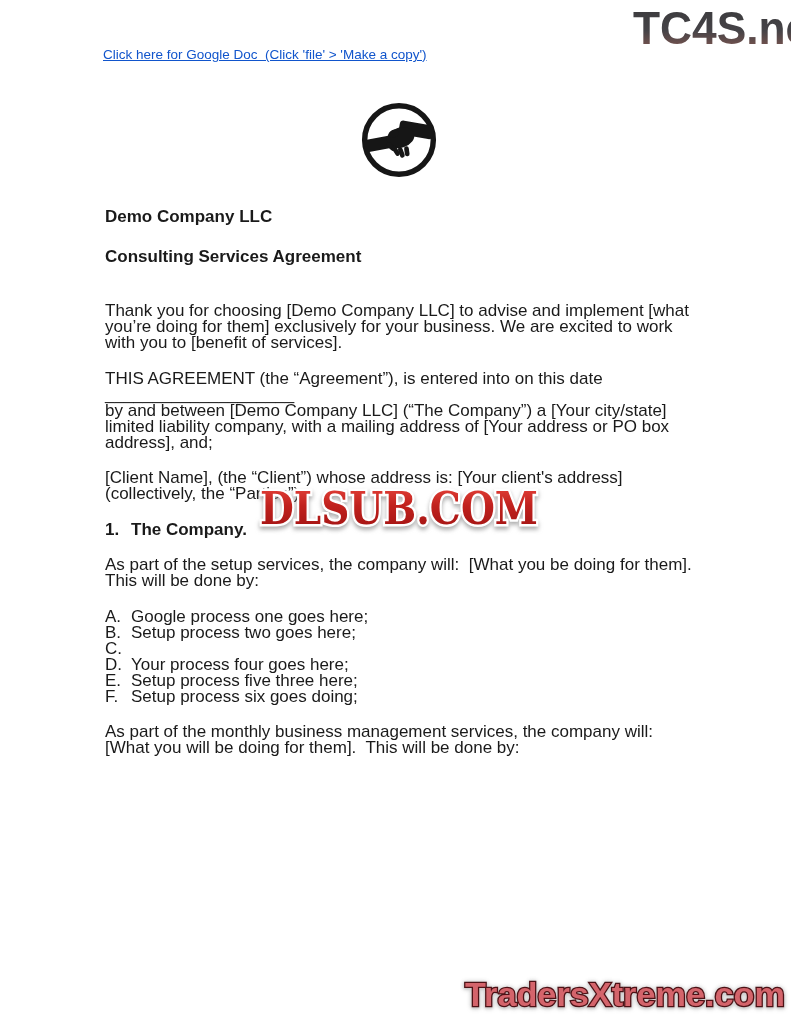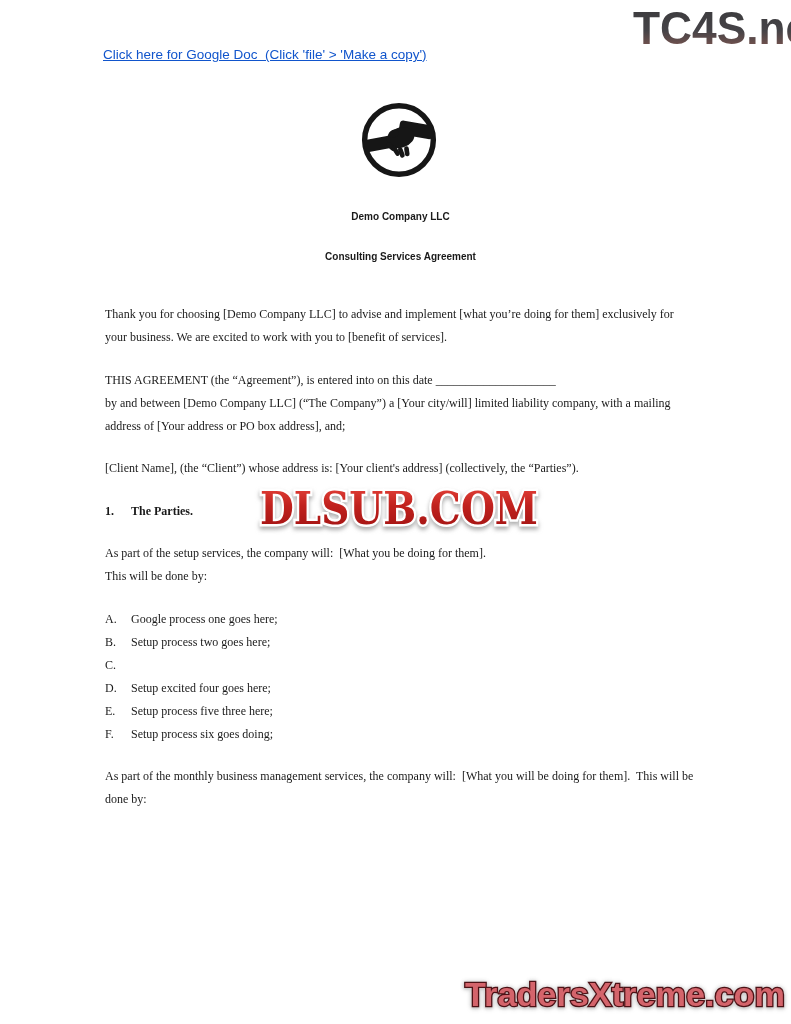--- a/index.html
+++ b/index.html
@@ -14,27 +14,27 @@
   .top-link{
     position:absolute;left:103px;top:45px;
     font-size:13.5px;line-height:19px;
     color:#1155cc;text-decoration:underline;
     white-space:pre;cursor:pointer;
   }
   .tc4s{position:absolute;left:594px;top:0px;margin-left:36px;}
   .logo{position:absolute;left:360px;top:101px;}
   .center-line{
     position:absolute;left:105px;width:591px;
-    text-align:center;font-weight:bold;font-size:10px;line-height:19.5px;
+    font-weight:bold;font-size:17px;line-height:19.5px;
   }
   .company{top:207px;}
   .doc-title{top:247px;}
   .body{
     position:absolute;left:105px;top:303px;width:591px;
-    font-size:12px;line-height:23px;font-family:Liberation Serif, serif;
+    font-size:17px;line-height:16px;
   }
   .para{margin:0 0 19.5px 0;white-space:pre-wrap;}
   .heading-row{display:flex;font-weight:bold;margin:19.5px 0 19.5px 0;}
   .li-row{display:flex;}
   .marker{width:26px;flex:none;}
   .li-block{margin:0 0 19.5px 0;}
   .dlsub{position:absolute;left:250px;top:481px;}
   .txtreme{position:absolute;left:460px;top:970px;}
   svg text{font-family:"Liberation Sans","DejaVu Sans",sans-serif;}
   .dlsub svg text{font-family:"DejaVu Serif","Liberation Serif",serif;}
@@ -74,46 +74,46 @@
       </g>
     </svg>
   </div>
 
   <div class="center-line company">Demo Company LLC</div>
   <div class="center-line doc-title">Consulting Services Agreement</div>
 
   <div class="body">
     <p class="para">Thank you for choosing [Demo Company LLC] to advise and implement [what you’re doing for them] exclusively for your business. We are excited to work with you to [benefit of services].</p>
     <p class="para">THIS AGREEMENT (the “Agreement”), is entered into on this date ____________________
-by and between [Demo Company LLC] (“The Company”) a [Your city/will] limited liability company, with a mailing address of [Your address or PO box address], and;</p>
+by and between [Demo Company LLC] (“The Company”) a [Your city/state] limited liability company, with a mailing address of [Your address or PO box address], and;</p>
     <p class="para">[Client Name], (the “Client”) whose address is: [Your client's address] (collectively, the “Parties”).</p>
 
     <div class="heading-row">
       <span class="marker">1.</span>
-      <span>The Parties.</span>
+      <span>The Company.</span>
     </div>
 
     <p class="para">As part of the setup services, the company will:  [What you be doing for them].
 This will be done by:</p>
 
     <div class="li-block">
       <div class="li-row">
         <span class="marker">A.</span>
         <span>Google process one goes here;</span>
       </div>
       <div class="li-row">
         <span class="marker">B.</span>
         <span>Setup process two goes here;</span>
       </div>
       <div class="li-row">
         <span class="marker">C.</span>
       </div>
       <div class="li-row">
         <span class="marker">D.</span>
-        <span>Setup excited four goes here;</span>
+        <span>Your process four goes here;</span>
       </div>
       <div class="li-row">
         <span class="marker">E.</span>
         <span>Setup process five three here;</span>
       </div>
       <div class="li-row">
         <span class="marker">F.</span>
         <span>Setup process six goes doing;</span>
       </div>
     </div>

